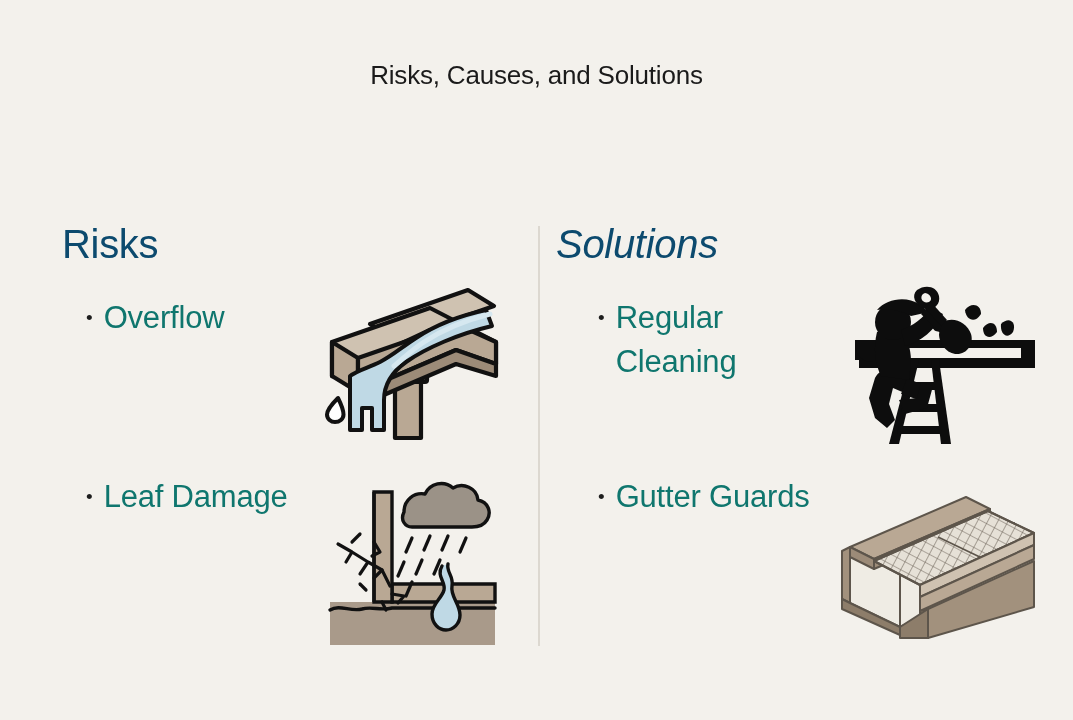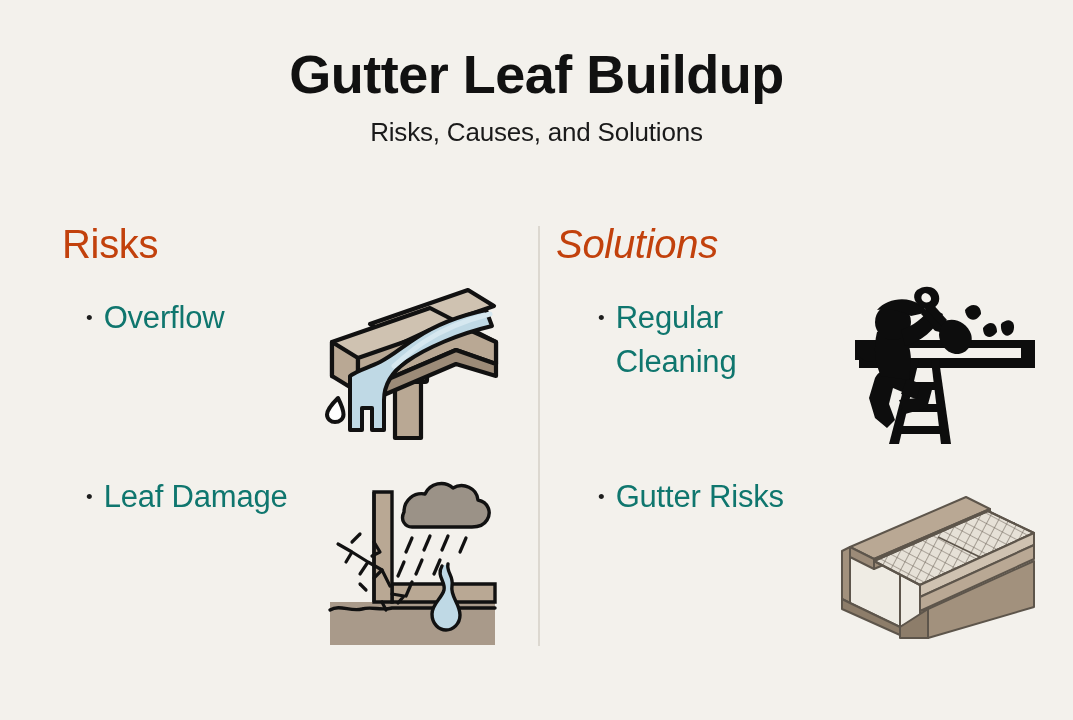--- a/index.html
+++ b/index.html
@@ -26,21 +26,21 @@
 
   
   .divider{
     position:absolute;left:538px;top:226px;width:1.5px;height:420px;
     background:#dcd8d0;
   }
   .col{position:absolute;top:222px;width:470px;}
   .col-left{left:62px;}
   .col-right{left:556px;font-style:italic;}
   .col-head{
-    font-size:40px;font-weight:400;color:#c2410c;
+    font-size:40px;font-weight:400;color:#0c4a6e;
     letter-spacing:-0.3px;margin:0;line-height:1.1;
   }
 
   .row{position:absolute;display:flex;align-items:flex-start;}
   .bullet-wrap{display:flex;align-items:flex-start;}
   .bullet{
     font-size:19px;line-height:1;color:#1d1d1d;margin-right:11px;
     padding-top:12px;flex:0 0 auto;
   }
   .bullet-text{
@@ -63,21 +63,20 @@
   #illus-guards{left:838px;top:495px;width:200px;height:145px;}
 
   svg{display:block;overflow:visible;}
 </style>
 </head>
 <body>
 
 <div class="canvas">
 
   <div class="header">
-    <h1 class="title">Gutter Leaf Buildup</h1>
     <h2 class="subtitle">Risks, Causes, and Solutions</h2>
   </div>
 
   <div class="divider"></div>
 
   <div class="col col-left">
     <div class="col-head">Risks</div>
   </div>
   <div class="col col-right">
     <div class="col-head">Solutions</div>
@@ -101,21 +100,21 @@
     <div class="bullet-wrap">
       <span class="bullet">•</span>
       <span class="bullet-text">Regular
 Cleaning</span>
     </div>
   </div>
 
   <div class="row" id="row-guards">
     <div class="bullet-wrap">
       <span class="bullet">•</span>
-      <span class="bullet-text">Gutter Risks</span>
+      <span class="bullet-text">Gutter Guards</span>
     </div>
   </div>
 
   <div class="illus" id="illus-overflow">
     <svg width="190" height="160" viewBox="0 0 190 160">
       <g stroke="#111" stroke-width="4.2" stroke-linejoin="round" stroke-linecap="round">
 
         <rect x="77" y="96" width="26" height="62" fill="#b9a894"></rect>
         <rect x="71" y="86" width="38" height="16" rx="2" fill="#cfc2b1"></rect>
 

